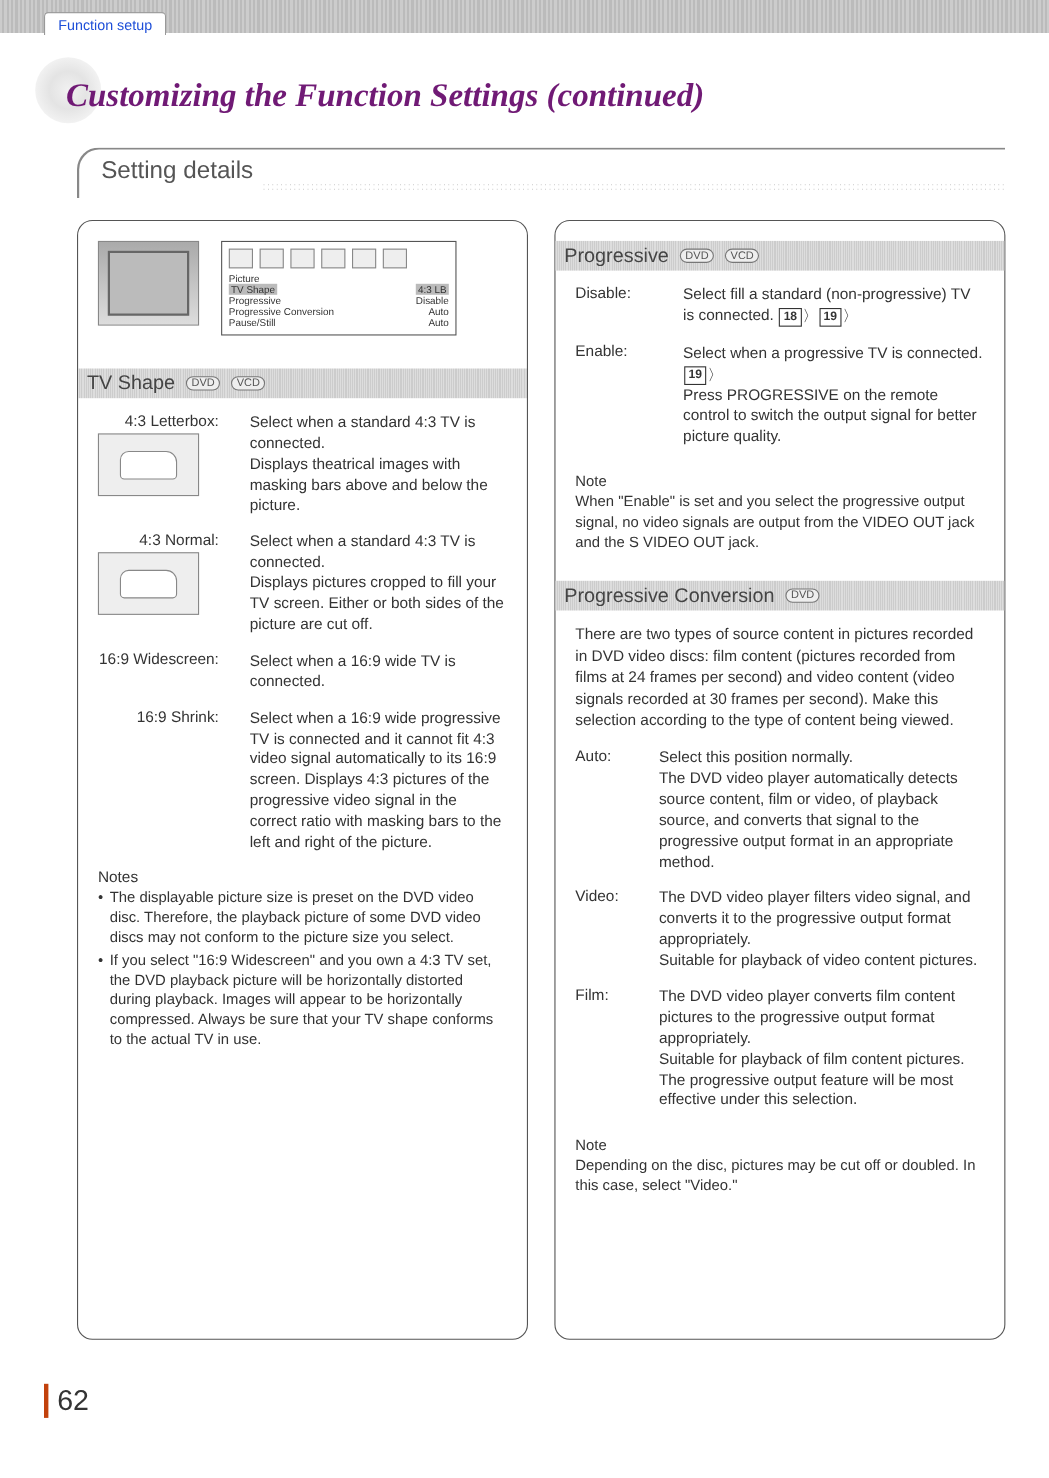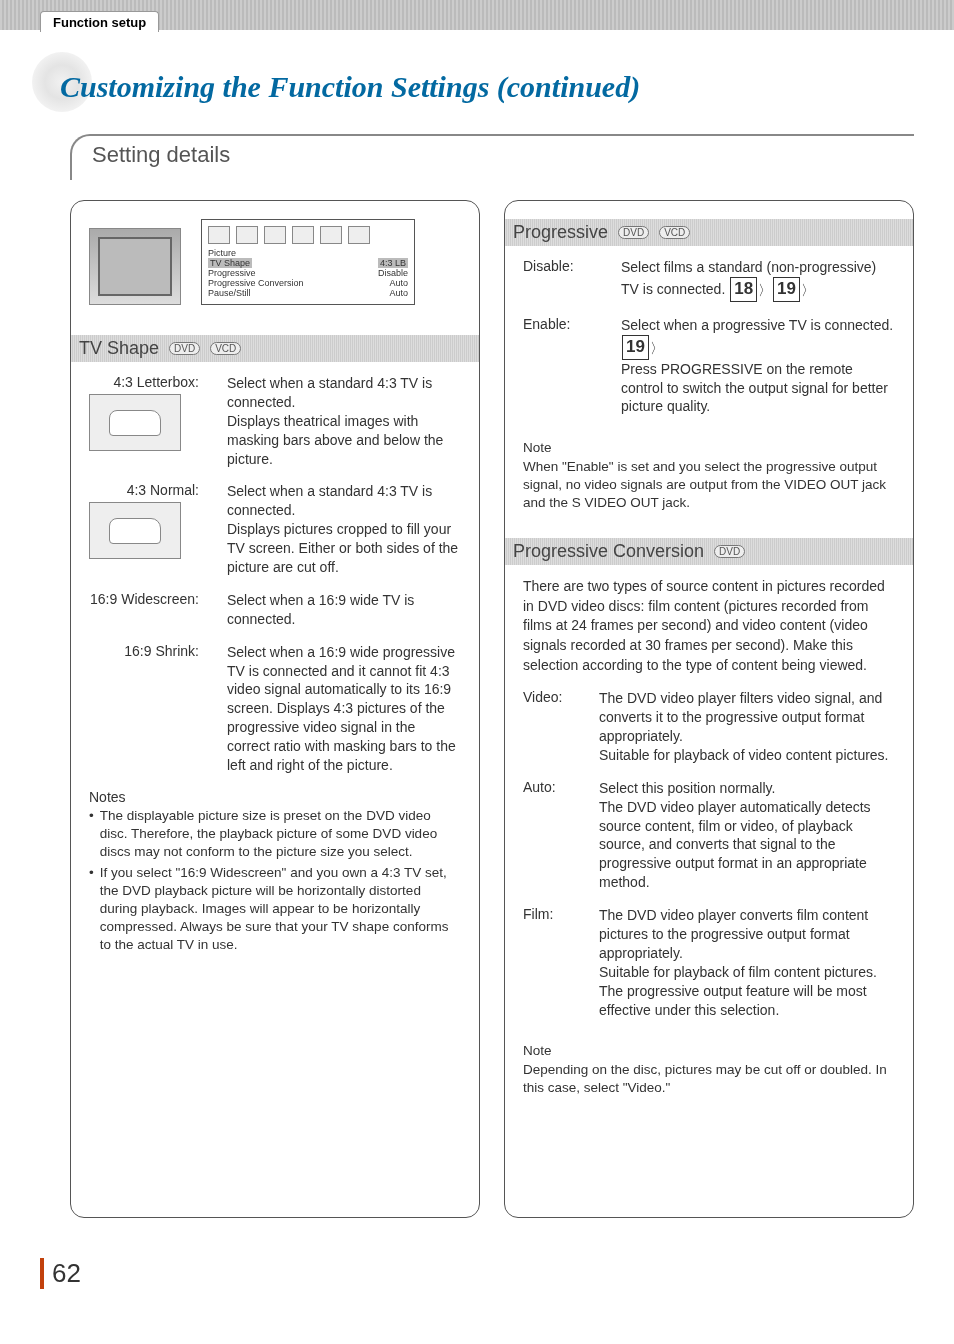--- a/index.html
+++ b/index.html
@@ -18,30 +18,29 @@
   }
   .topbar-tab {
     position: absolute;
     left: 40px;
     bottom: -2px;
     background: #fff;
     border: 1px solid #999;
     border-bottom: none;
     padding: 3px 12px 2px;
     font-size: 13px;
-    color: #000000;
+    color: #1d4ed8;
     border-radius: 4px 4px 0 0;
-    font-weight: bold;
   }
   .page-title {
     font-family: "Times New Roman", serif;
     font-size: 30px;
     font-style: italic;
     font-weight: bold;
-    color: #0369a1;
+    color: #701a75;
     margin: 40px 0 30px 60px;
     position: relative;
   }
   .swirl {
     position: absolute;
     left: -28px;
     top: -18px;
     width: 60px;
     height: 60px;
     border-radius: 50%;
@@ -84,21 +83,21 @@
     flex: 1;
     border: 1.5px solid #555;
     border-radius: 14px;
     padding: 18px;
     position: relative;
     min-height: 980px;
   }
   .osd-row {
     display: flex;
     gap: 20px;
-    align-items: flex-end;
+    align-items: flex-start;
     margin-bottom: 30px;
   }
   .tv-icon {
     width: 90px;
     height: 75px;
     border: 1px solid #888;
     background: linear-gradient(#aaa,#ddd);
     position: relative;
   }
   .tv-icon::after {
@@ -196,21 +195,21 @@
   }
   .bullet::before {
     content: "•";
     margin-right: 6px;
   }
   .ref-box {
     display: inline-block;
     border: 1.5px solid #333;
     padding: 0 3px;
     font-weight: bold;
-    font-size: 17px;
+    font-size: 11px;
     margin: 0 1px;
   }
   .ref-chev {
     display: inline-block;
     font-size: 14px;
     vertical-align: -1px;
   }
   .para {
     font-size: 14px;
     line-height: 1.4;
@@ -332,21 +331,21 @@
 
     <div class="heading-band">
       <span>Progressive</span>
       <span class="media-badge">DVD</span>
       <span class="media-badge">VCD</span>
     </div>
 
     <div class="opt-row">
       <div class="opt-label-narrow">Disable:</div>
       <div class="opt-desc">
-        <span>Select films a standard (non-progressive) TV is connected.</span>
+        <span>Select fill a standard (non-progressive) TV is connected.</span>
         <span class="ref-box">18</span><span class="ref-chev">〉</span><span class="ref-box">19</span><span class="ref-chev">〉</span>
       </div>
     </div>
 
     <div class="opt-row">
       <div class="opt-label-narrow">Enable:</div>
       <div class="opt-desc">
         <span>Select when a progressive TV is connected.</span>
         <span class="ref-box">19</span><span class="ref-chev">〉</span><br>
         <span>Press PROGRESSIVE on the remote control to switch the output signal for better picture quality.</span>
@@ -361,26 +360,26 @@
     <div style="height:26px"></div>
 
     <div class="heading-band">
       <span>Progressive Conversion</span>
       <span class="media-badge">DVD</span>
     </div>
 
     <div class="para">There are two types of source content in pictures recorded in DVD video discs: film content (pictures recorded from films at 24 frames per second) and video content (video signals recorded at 30 frames per second). Make this selection according to the type of content being viewed.</div>
 
     <div class="opt-row">
+      <div style="width:48px;flex-shrink:0">Auto:</div>
+      <div class="opt-desc">Select this position normally.<br>The DVD video player automatically detects source content, film or video, of playback source, and converts that signal to the progressive output format in an appropriate method.</div>
+    </div>
+    <div class="opt-row">
       <div style="width:48px;flex-shrink:0">Video:</div>
       <div class="opt-desc">The DVD video player filters video signal, and converts it to the progressive output format appropriately.<br>Suitable for playback of video content pictures.</div>
-    </div>
-    <div class="opt-row">
-      <div style="width:48px;flex-shrink:0">Auto:</div>
-      <div class="opt-desc">Select this position normally.<br>The DVD video player automatically detects source content, film or video, of playback source, and converts that signal to the progressive output format in an appropriate method.</div>
     </div>
     <div class="opt-row">
       <div style="width:48px;flex-shrink:0">Film:</div>
       <div class="opt-desc">The DVD video player converts film content pictures to the progressive output format appropriately.<br>Suitable for playback of film content pictures. The progressive output feature will be most effective under this selection.</div>
     </div>
 
     <div class="note-block">
       <div>Note</div>
       <div>Depending on the disc, pictures may be cut off or doubled. In this case, select "Video."</div>
     </div>

